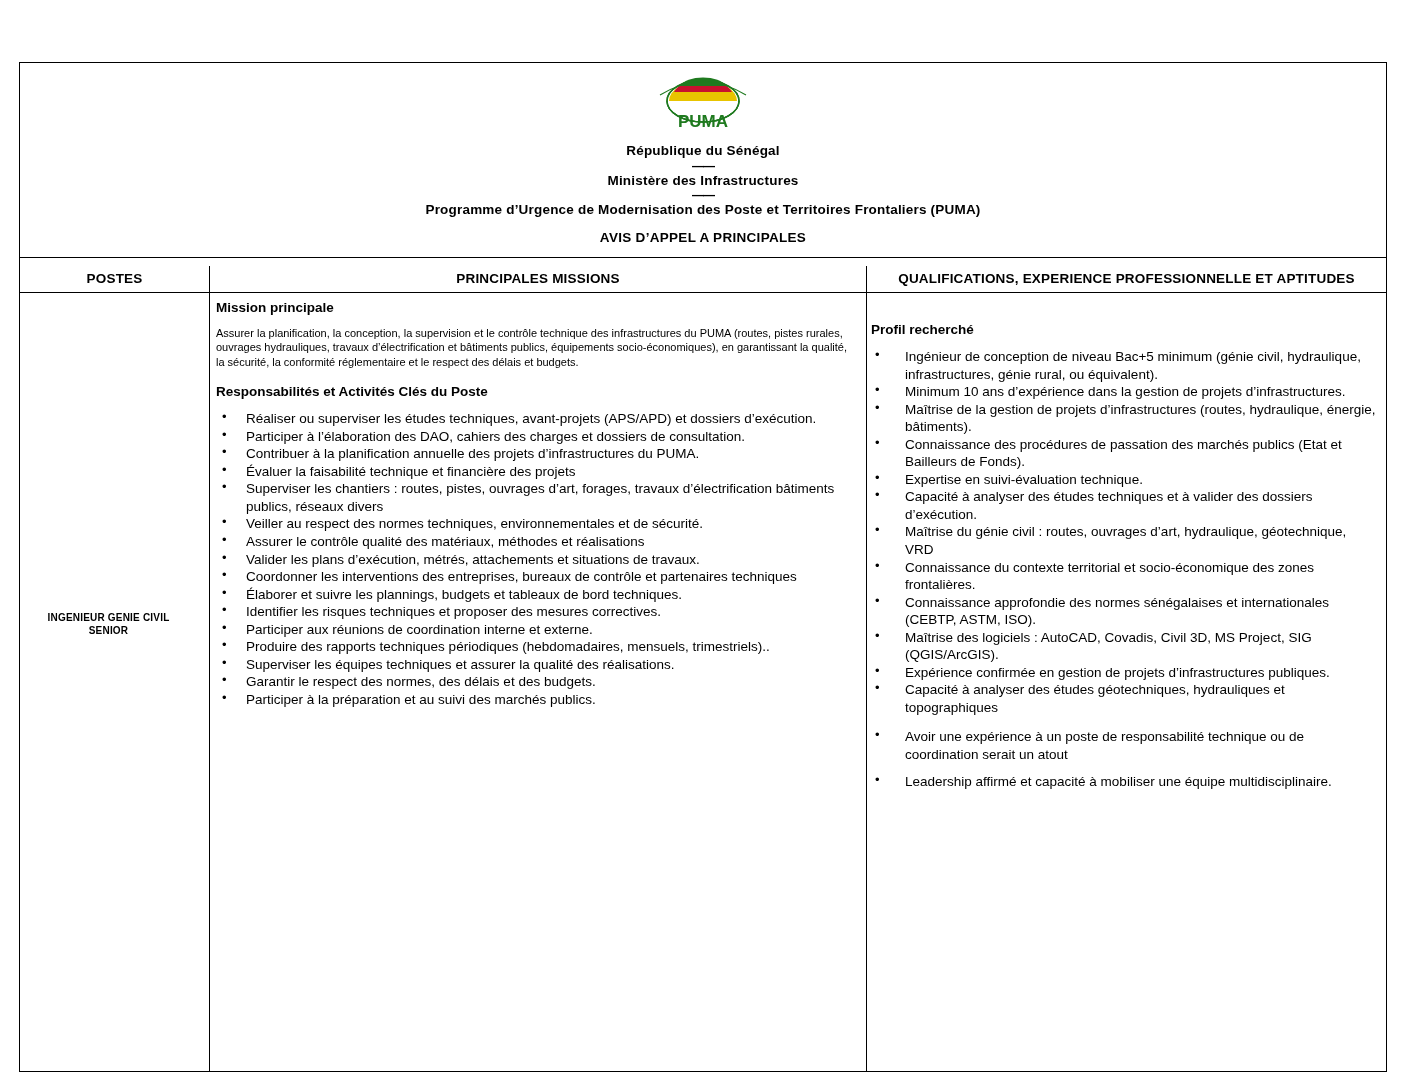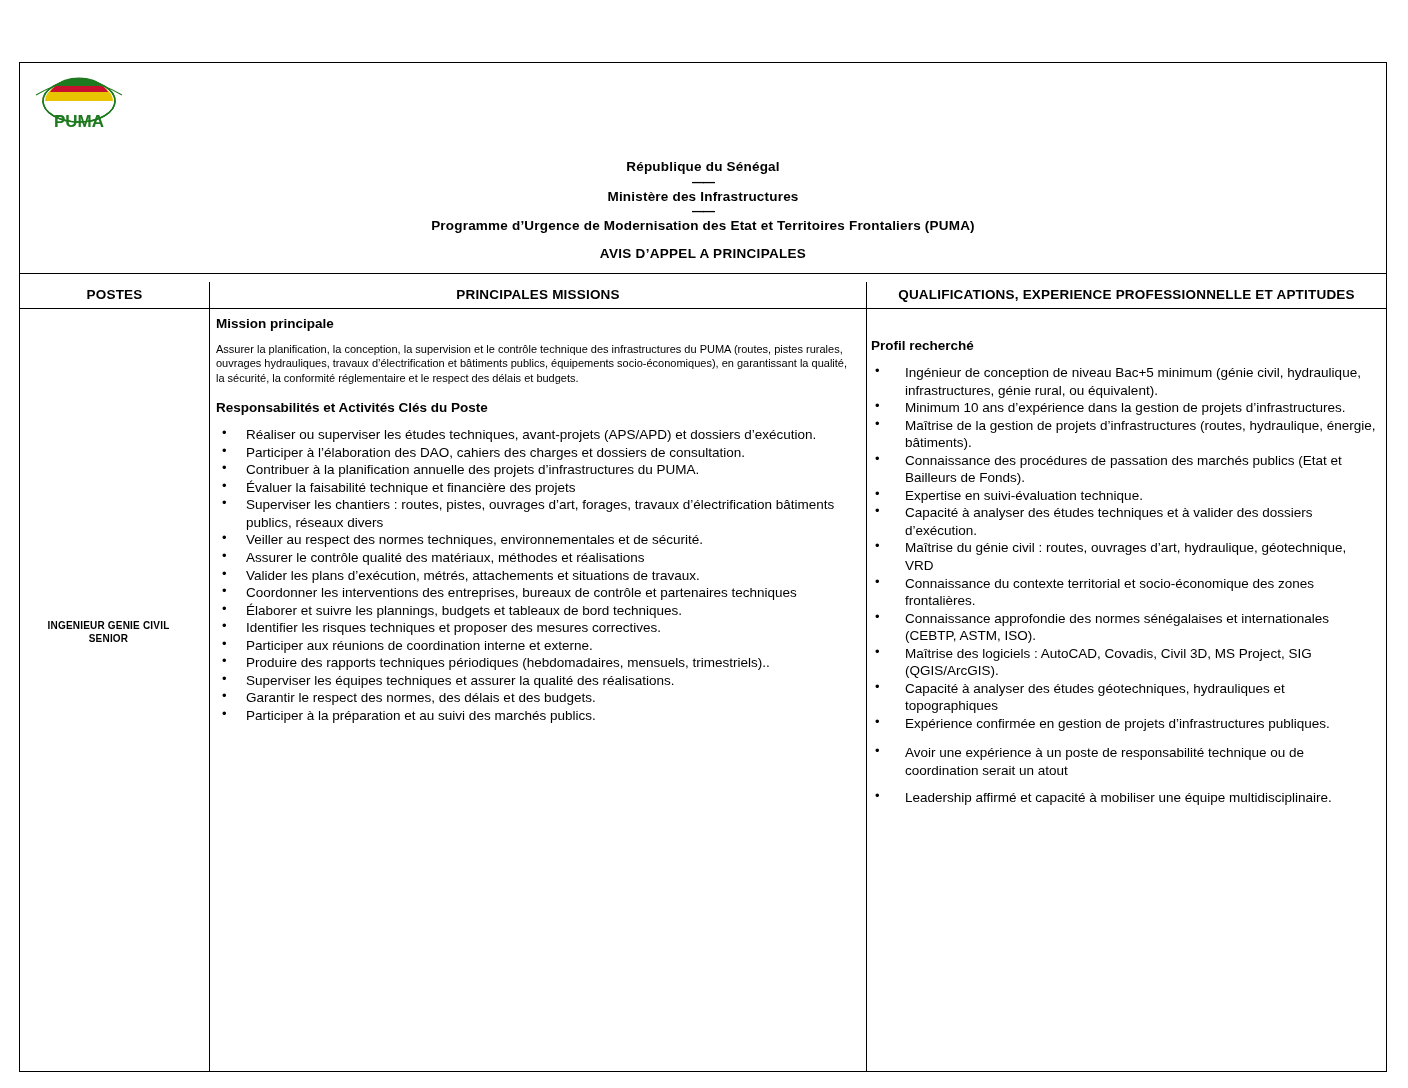--- a/index.html
+++ b/index.html
@@ -31,23 +31,24 @@
     flex-direction: column;
   }
   
   .header {
     padding: 10px 0 4px 0;
     text-align: center;
     border-bottom: 1px solid #000;
   }
   .logo-wrap {
     display: flex;
+    justify-content: center;
     align-items: center;
     height: 66px;
-    margin-bottom: 20px;
+    margin-bottom: 4px;
   }
   .logo {
     position: relative;
     width: 118px;
     height: 62px;
   }
   .header-line {
     font-size: 13.5px;
     font-weight: bold;
     letter-spacing: 0.2px;
@@ -172,21 +173,21 @@
           <ellipse cx="59" cy="26" rx="36" ry="21" fill="none" stroke="#1f7a1f" stroke-width="1.4"></ellipse>
           <path d="M23 26 A36 21 0 0 0 95 26" fill="none" stroke="#1f7a1f" stroke-width="1.2"></path>
           <path d="M16 20 q43 -26 86 0" fill="none" stroke="#1f7a1f" stroke-width="1.1"></path>
           <text x="59" y="52" text-anchor="middle" font-family="Liberation Sans, sans-serif" font-size="17" font-weight="bold" fill="#1f7a1f">PUMA</text>
         </svg>
       </div>
       <p class="header-line">République du Sénégal</p>
       <p class="sep">——</p>
       <p class="header-line">Ministère des Infrastructures</p>
       <p class="sep">——</p>
-      <p class="header-line big">Programme d’Urgence de Modernisation des Etat et Territoires Frontaliers (PUMA)</p>
+      <p class="header-line big">Programme d’Urgence de Modernisation des Poste et Territoires Frontaliers (PUMA)</p>
       <p class="header-title">AVIS D’APPEL A PRINCIPALES</p>
     </div>
 
     <div class="tbl">
       <div class="thead">
         <div class="th col-poste">POSTES</div>
         <div class="th col-mission">PRINCIPALES MISSIONS</div>
         <div class="th col-qualif">QUALIFICATIONS, EXPERIENCE PROFESSIONNELLE ET APTITUDES</div>
       </div>
 
@@ -224,22 +225,22 @@
             <li>Ingénieur de conception de niveau Bac+5 minimum (génie civil, hydraulique, infrastructures, génie rural, ou équivalent).</li>
             <li>Minimum 10 ans d’expérience dans la gestion de projets d’infrastructures.</li>
             <li> Maîtrise de la gestion de projets d’infrastructures (routes, hydraulique, énergie, bâtiments).</li>
             <li>Connaissance des procédures de passation des marchés publics (Etat et Bailleurs de Fonds).</li>
             <li>Expertise en suivi-évaluation technique.</li>
             <li>Capacité à analyser des études techniques et à valider des dossiers d’exécution.</li>
             <li>Maîtrise du génie civil : routes, ouvrages d’art, hydraulique, géotechnique, VRD</li>
             <li>Connaissance du contexte territorial et socio-économique des zones frontalières.</li>
             <li> Connaissance approfondie des normes sénégalaises et internationales (CEBTP, ASTM, ISO).</li>
             <li>Maîtrise des logiciels : AutoCAD, Covadis, Civil 3D, MS Project, SIG (QGIS/ArcGIS).</li>
+            <li>Expérience confirmée en gestion de projets d’infrastructures publiques.</li>
             <li>Capacité à analyser des études géotechniques, hydrauliques et topographiques</li>
-            <li>Expérience confirmée en gestion de projets d’infrastructures publiques.</li>
           </ul>
           <div class="spacer-sm"></div>
           <ul class="bul q">
             <li>Avoir une expérience à un poste de responsabilité technique ou de coordination serait un atout</li>
           </ul>
           <div class="spacer-xs"></div>
           <ul class="bul q">
             <li>Leadership affirmé et capacité à mobiliser une équipe multidisciplinaire.</li>
           </ul>
         </div>

